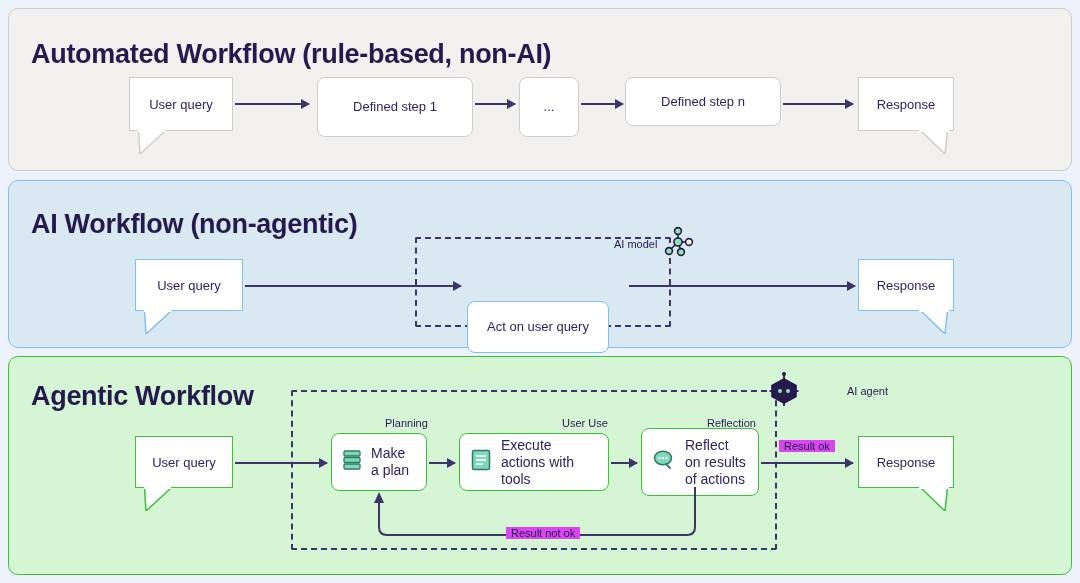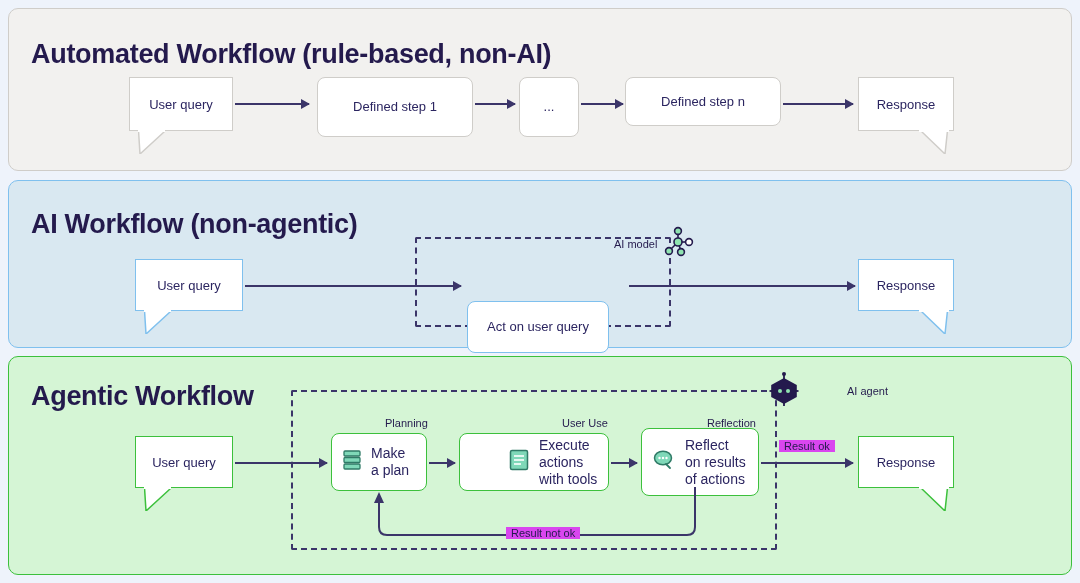--- a/index.html
+++ b/index.html
@@ -214,21 +214,21 @@
             <rect x="2" y="15" width="16" height="5" rx="1" fill="#7fd8b8" stroke="#2f7a66" stroke-width="1.3"></rect>
           </svg>
         </span>
         <span class="txt">Make a plan</span>
       </span>
     </div>
 
     <div class="arrow" style="left:420px;top:105px;width:26px;"></div>
 
     <div class="caption" style="left:553px;top:60px;">User Use</div>
-    <div class="node green" style="left:450px;top:76px;width:150px;height:58px;padding-left:38px;">
+    <div class="node green" style="left:450px;top:76px;width:150px;height:58px;">
       <span class="node-inner">
         <span class="glyph">
           <svg width="22" height="24" viewBox="0 0 22 24">
             <rect x="2.5" y="2.5" width="17" height="19" rx="1.5" fill="#7fd8b8" stroke="#2f7a66" stroke-width="1.5"></rect>
             <line x1="6" y1="8" x2="16" y2="8" stroke="#ffffff" stroke-width="1.6"></line>
             <line x1="6" y1="12" x2="16" y2="12" stroke="#ffffff" stroke-width="1.6"></line>
             <line x1="6" y1="16" x2="13" y2="16" stroke="#ffffff" stroke-width="1.6"></line>
           </svg>
         </span>
         <span class="txt">Execute actions with tools</span>

